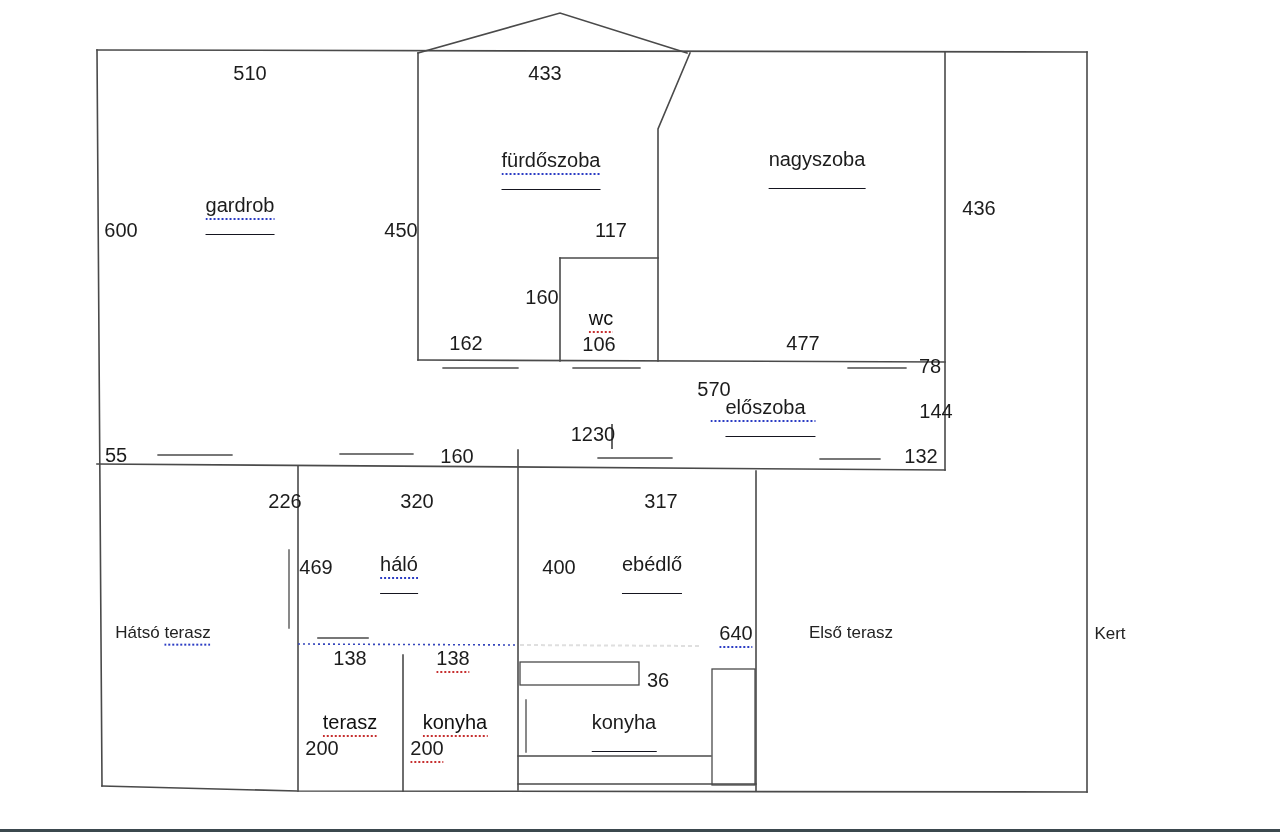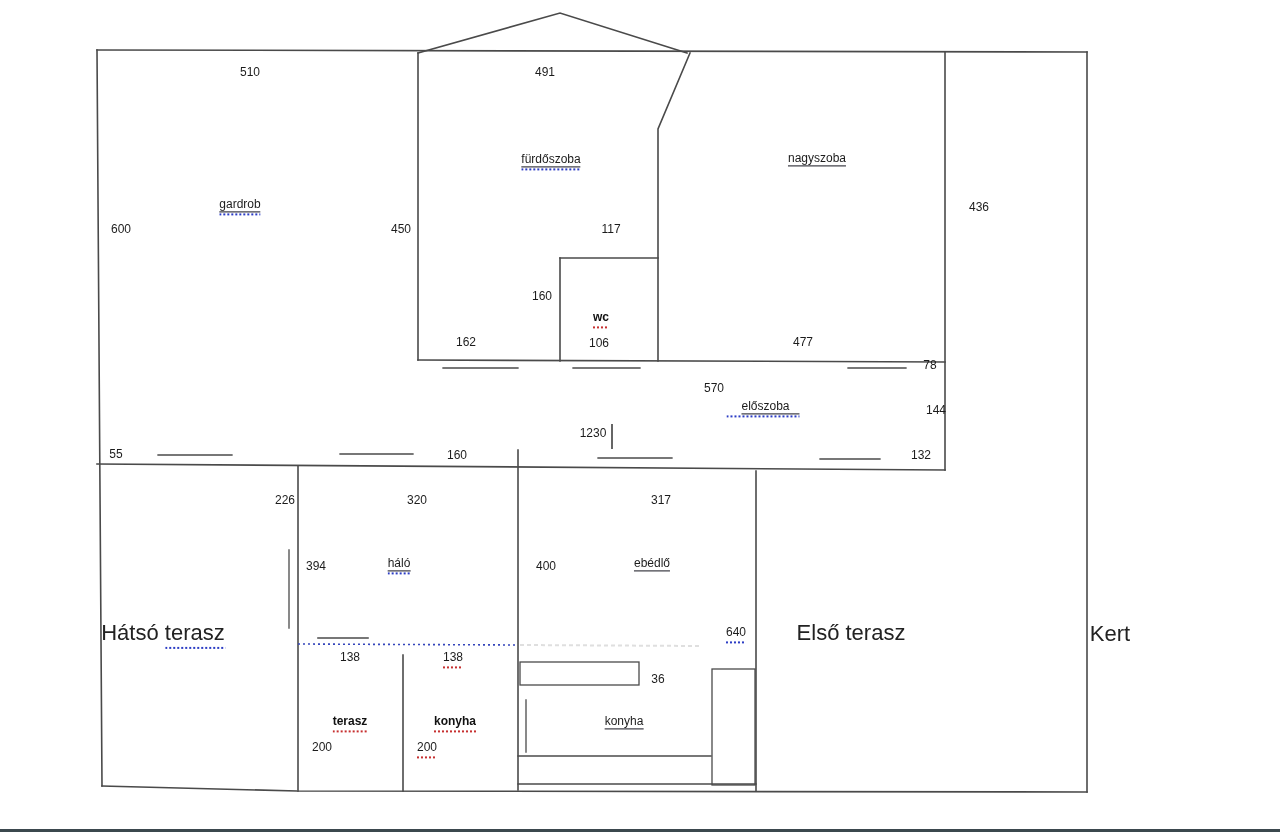--- a/index.html
+++ b/index.html
@@ -1,30 +1,30 @@
 <!DOCTYPE html>
 <html><head>
 <meta charset="utf-8">
 <style>
   html,body{margin:0;padding:0;background:#ffffff;}
   #canvas{position:relative;width:1280px;height:838px;background:#ffffff;overflow:hidden;
           font-family:"Liberation Sans",sans-serif;}
   #plan-svg{position:absolute;left:0;top:0;}
-  .lbl{position:absolute;transform:translate(-50%,-50%);font-size:12px;color:#1c1c1c;
+  .lbl{position:absolute;transform:translate(-50%,-50%);font-size:20px;color:#1c1c1c;
        white-space:nowrap;line-height:1.1;}
-  .room{font-weight:700;color:#111;}
-  .area{font-size:22px;color:#222;}
+  .room{font-weight:400;color:#111;}
+  .area{font-size:17px;color:#222;}
   
   .sc-blue{background-image:repeating-linear-gradient(90deg,#2b3cc4 0 2px,transparent 2px 4px);
            background-repeat:repeat-x;background-position:0 100%;background-size:4px 2px;
            padding-bottom:4px;}
   .sc-red{background-image:repeating-linear-gradient(90deg,#c62f2f 0 2px,transparent 2px 4px);
           background-repeat:repeat-x;background-position:0 100%;background-size:4px 2px;
           padding-bottom:4px;}
-  .u-in{border-bottom:1.6px solid #15151f;padding-bottom:0;}
+  .u-in{border-bottom:1.6px solid #15151f;padding-bottom:18px;}
   .tail{padding-right:10px;margin-left:15px;}
 </style>
 </head>
 <body>
 
 <div id="canvas">
 
   <svg id="plan-svg" width="1280" height="838" viewBox="0 0 1280 838">
     <g stroke="#4a4a4a" stroke-width="1.6" fill="none" stroke-linecap="square">
 
@@ -87,41 +87,41 @@
   <span class="lbl" style="left:652px;top:564px"><span class="u-in">ebédlő</span></span>
   <span class="lbl" style="left:350px;top:722px"><span class="sc-red room">terasz</span></span>
   <span class="lbl" style="left:455px;top:722px"><span class="sc-red room">konyha</span></span>
   <span class="lbl" style="left:624px;top:722px"><span class="u-in">konyha</span></span>
 
   <span class="lbl area" style="left:163px;top:633px"><span>Hátsó</span>&nbsp;<span class="sc-blue">terasz</span></span>
   <span class="lbl area" style="left:851px;top:633px">Első terasz</span>
   <span class="lbl area" style="left:1110px;top:634px">Kert</span>
 
   <span class="lbl" style="left:250px;top:73px">510</span>
-  <span class="lbl" style="left:545px;top:73px">491</span>
+  <span class="lbl" style="left:545px;top:73px">433</span>
   <span class="lbl" style="left:121px;top:230px">600</span>
   <span class="lbl" style="left:401px;top:230px">450</span>
   <span class="lbl" style="left:611px;top:230px">117</span>
   <span class="lbl" style="left:979px;top:208px">436</span>
   <span class="lbl" style="left:542px;top:297px">160</span>
   <span class="lbl" style="left:466px;top:343px">162</span>
   <span class="lbl" style="left:599px;top:344px">106</span>
   <span class="lbl" style="left:803px;top:343px">477</span>
   <span class="lbl" style="left:930px;top:366px">78</span>
   <span class="lbl" style="left:714px;top:389px">570</span>
   <span class="lbl" style="left:936px;top:411px">144</span>
   <span class="lbl" style="left:593px;top:434px">1230</span>
   <span class="lbl" style="left:116px;top:455px">55</span>
   <span class="lbl" style="left:457px;top:456px">160</span>
   <span class="lbl" style="left:921px;top:456px">132</span>
   <span class="lbl" style="left:285px;top:501px">226</span>
   <span class="lbl" style="left:417px;top:501px">320</span>
   <span class="lbl" style="left:661px;top:501px">317</span>
-  <span class="lbl" style="left:316px;top:567px">394</span>
-  <span class="lbl" style="left:546px;top:567px">400</span>
+  <span class="lbl" style="left:316px;top:567px">469</span>
+  <span class="lbl" style="left:559px;top:567px">400</span>
   <span class="lbl" style="left:736px;top:633px"><span class="sc-blue">640</span></span>
   <span class="lbl" style="left:350px;top:658px">138</span>
   <span class="lbl" style="left:453px;top:658px"><span class="sc-red">138</span></span>
   <span class="lbl" style="left:658px;top:680px">36</span>
   <span class="lbl" style="left:322px;top:748px">200</span>
   <span class="lbl" style="left:427px;top:748px"><span class="sc-red">200</span></span>
 
 </div>
 
 </body></html>

